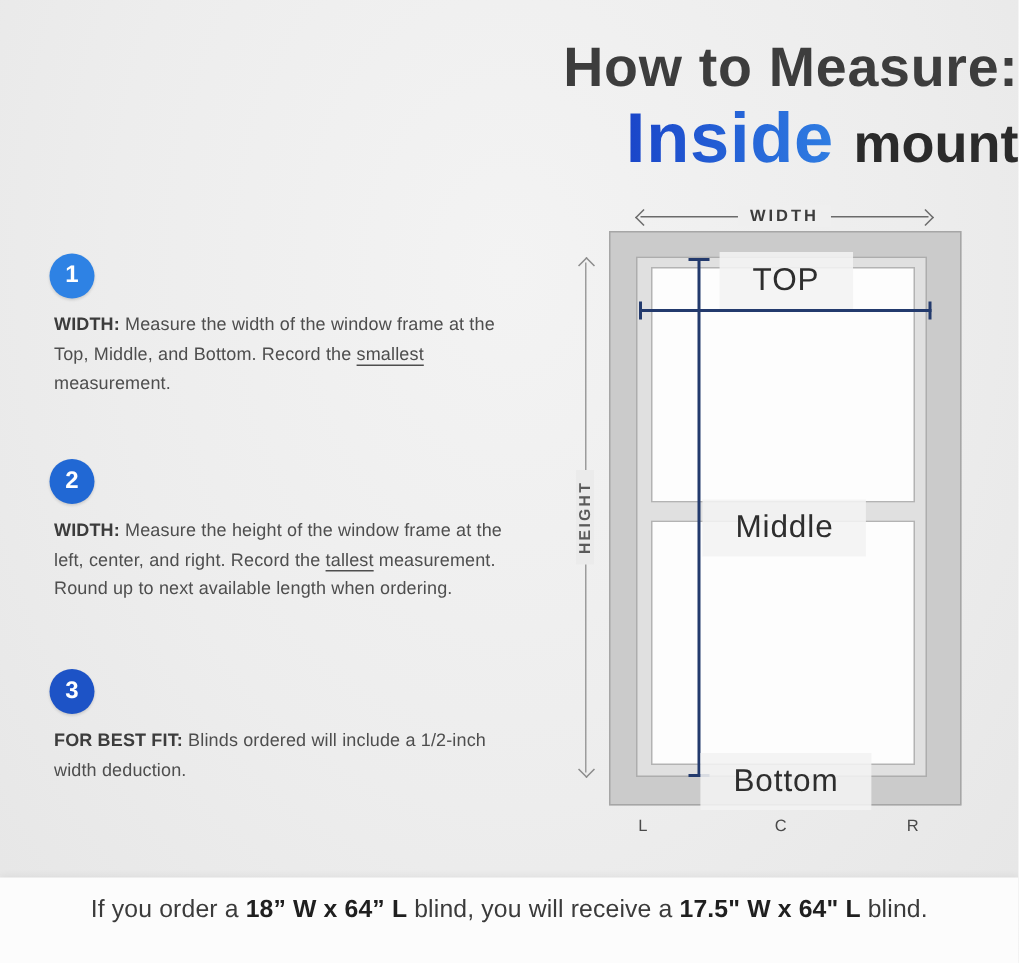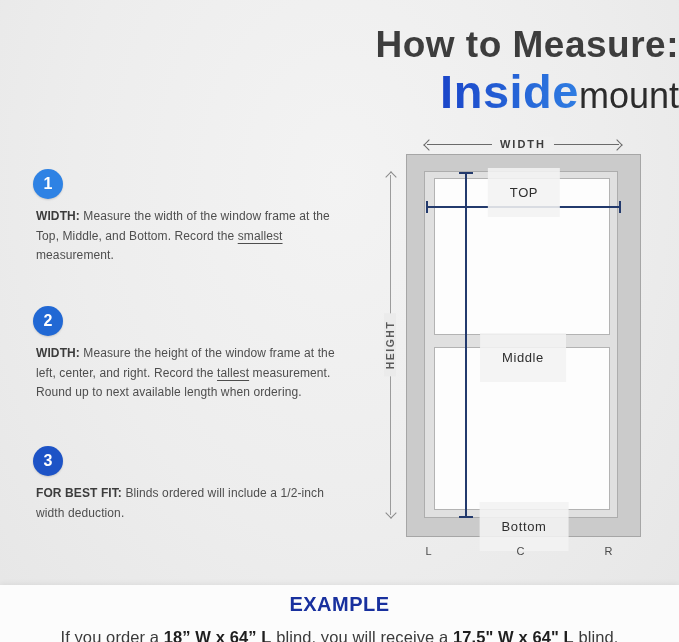--- a/index.html
+++ b/index.html
@@ -14,21 +14,21 @@
   .title{position:absolute;top:26px;left:0;width:100%;text-align:right;line-height:1.05;}
   .title .t1{font-size:37px;font-weight:700;color:#3d3d3d;letter-spacing:0.5px;}
   .title .t2{margin-top:2px;font-size:36px;font-weight:500;color:#2b2b2b;}
   .title .accent{
     font-size:47px;font-weight:800;
     background:linear-gradient(90deg,#1a45c9 0%,#2f7de2 100%);
     -webkit-background-clip:text;background-clip:text;
     color:#1c55d4;-webkit-text-fill-color:transparent;
     letter-spacing:0.5px;
   }
-  .title .suffix{margin-left:0;}
+  .title .suffix{margin-left:13px;font-weight:bold;}
   
   .step{position:absolute;left:33px;width:318px;}
   .badge{
     width:30px;height:30px;border-radius:50%;
     display:flex;align-items:center;justify-content:center;
     color:#fff;font-weight:700;font-size:16px;
     box-shadow:0 1px 2px rgba(0,0,0,0.15);
   }
   .step1{top:169px;} .step1 .badge{background:#2e82e4;}
   .step2{top:306px;} .step2 .badge{background:#2168d4;}
@@ -81,21 +81,21 @@
   .harrow .lbl{
     position:absolute;top:50%;left:50%;
     transform:translate(-50%,-50%) rotate(-90deg);
     background:#ebebeb;padding:0 7px;
     font-size:10.5px;letter-spacing:1.5px;color:#5a5a5a;font-weight:600;white-space:nowrap;
   }
   
   .plabel{
     position:absolute;transform:translateX(-50%);
     background:rgba(243,243,243,0.88);
-    padding:17px 22px;font-size:13px;color:#2e2e2e;letter-spacing:0.6px;white-space:nowrap;
+    padding:7px 22px;font-size:21px;color:#2e2e2e;letter-spacing:0.6px;white-space:nowrap;
   }
   .plabel.top{left:524px;top:168px;}
   .plabel.mid{left:523px;top:333px;}
   .plabel.bot{left:524px;top:502px;}
   
   .mark{
     position:absolute;top:545px;transform:translateX(-50%);
     font-size:11px;color:#4a4a4a;letter-spacing:1px;
   }
   .mark.l{left:429px;} .mark.c{left:521px;} .mark.r{left:609px;}
@@ -168,17 +168,16 @@
 
   <div class="plabel top">TOP</div>
   <div class="plabel bot">Bottom</div>
   <div class="plabel mid">Middle</div>
 
   <span class="mark l">L</span>
   <span class="mark c">C</span>
   <span class="mark r">R</span>
 
   <div class="example">
-    <h2>EXAMPLE</h2>
     <p><span>If you order a </span><b>18” W x 64” L</b><span> blind, you will receive a </span><b>17.5" W x 64" L</b><span> blind.</span></p>
   </div>
 
 </div>
 
 </body></html>

